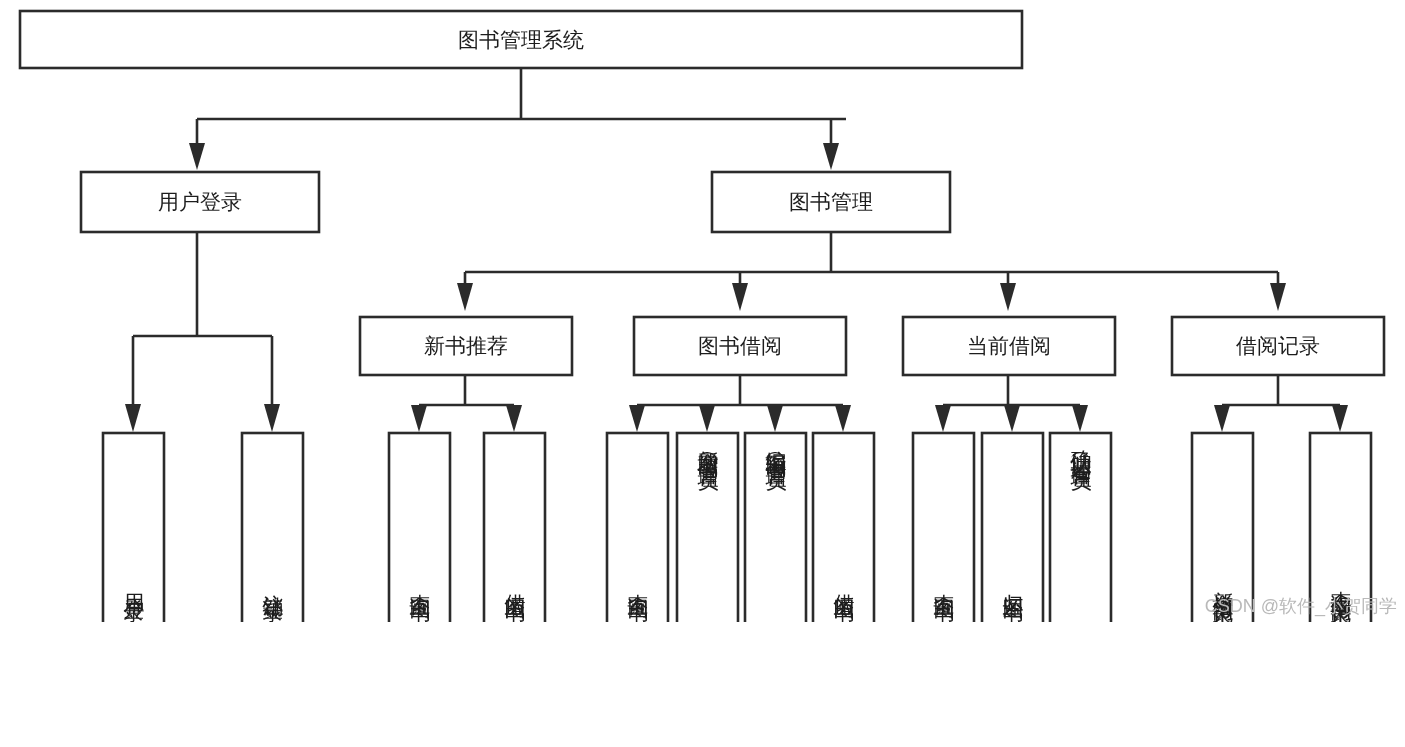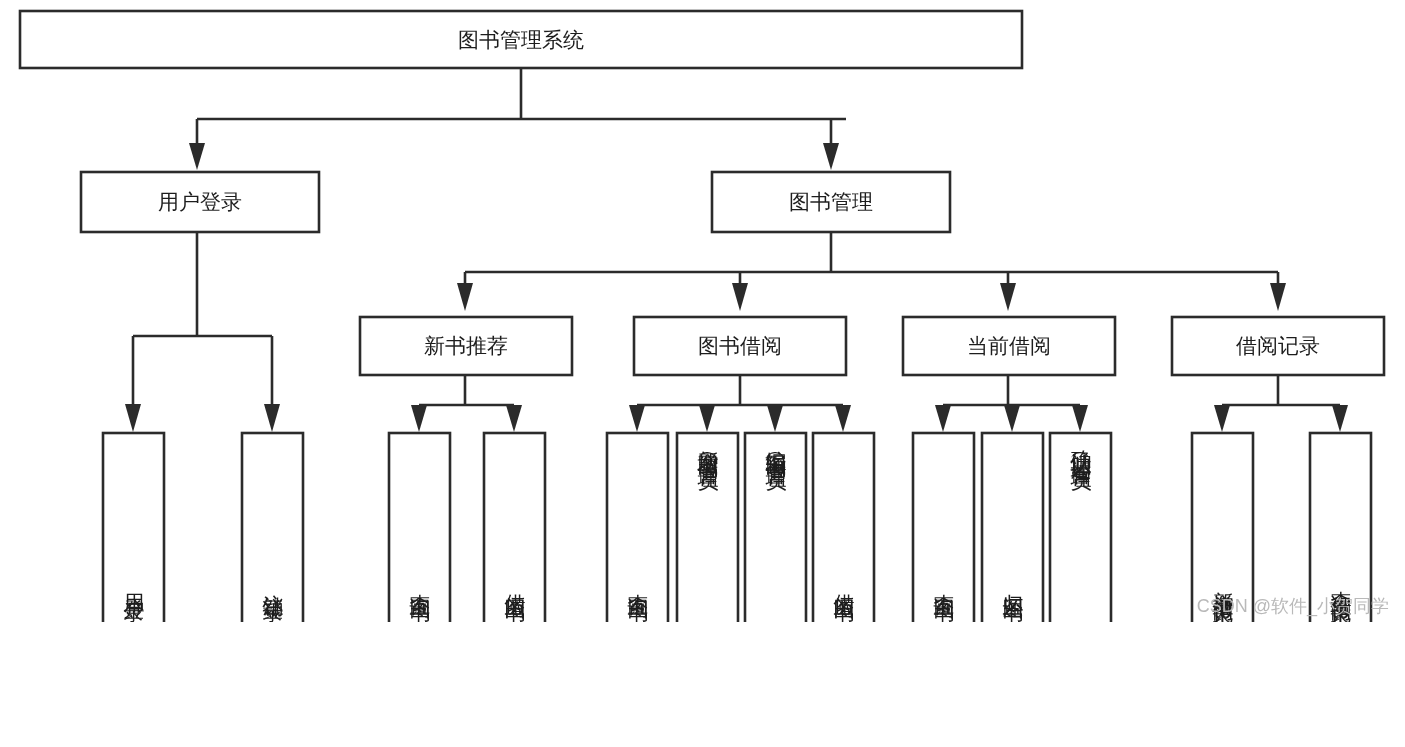--- a/index.html
+++ b/index.html
@@ -60,21 +60,21 @@
     text-orientation: upright;
     white-space: nowrap;
     font-family: "Liberation Sans", "DejaVu Sans", sans-serif;
     font-size: 21px;
     line-height: 1.28;
     letter-spacing: 3px;
     color: #1d1d1d;
   }
   .watermark {
     position: absolute;
-    right: 16px;
+    right: 8px;
     bottom: 4px;
     font-family: "Liberation Sans", "DejaVu Sans", sans-serif;
     font-size: 18px;
     color: #b9b9b9;
     white-space: nowrap;
     user-select: none;
   }
 </style>
 </head>
 <body>

